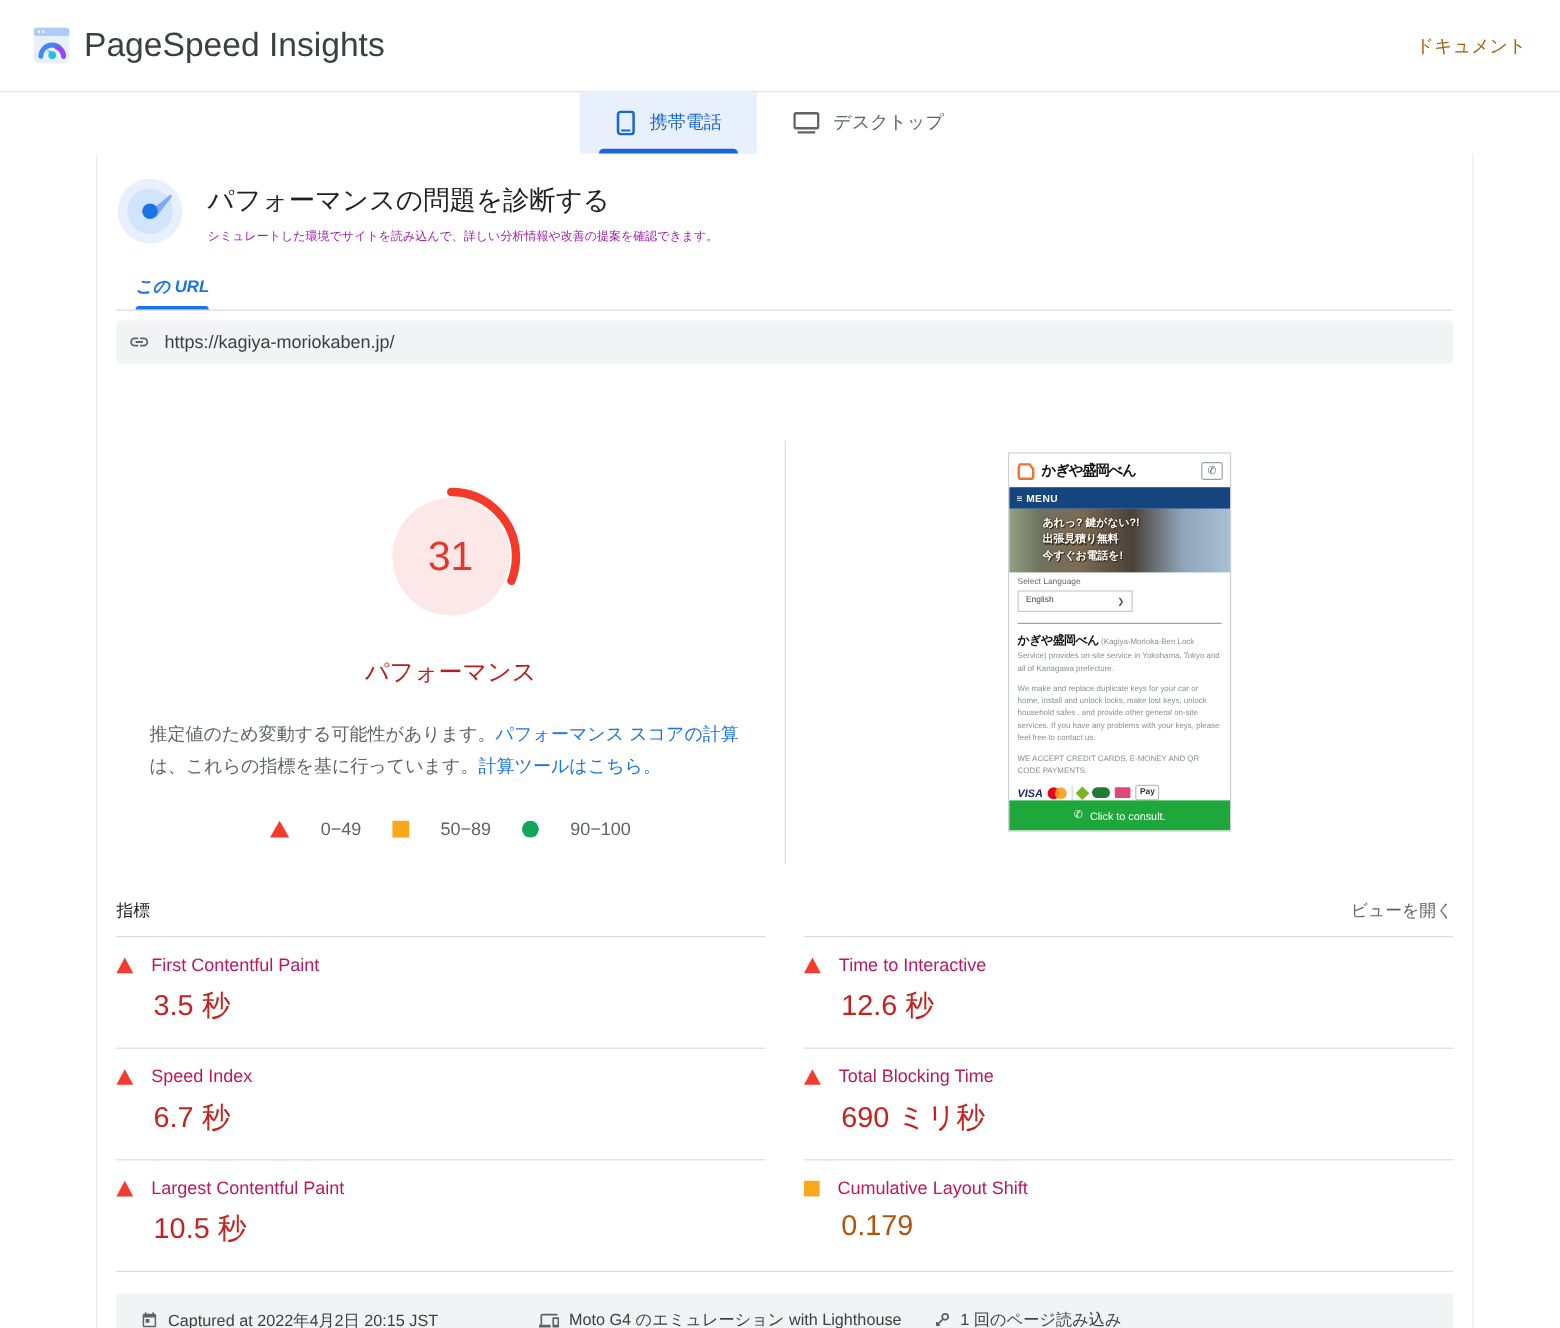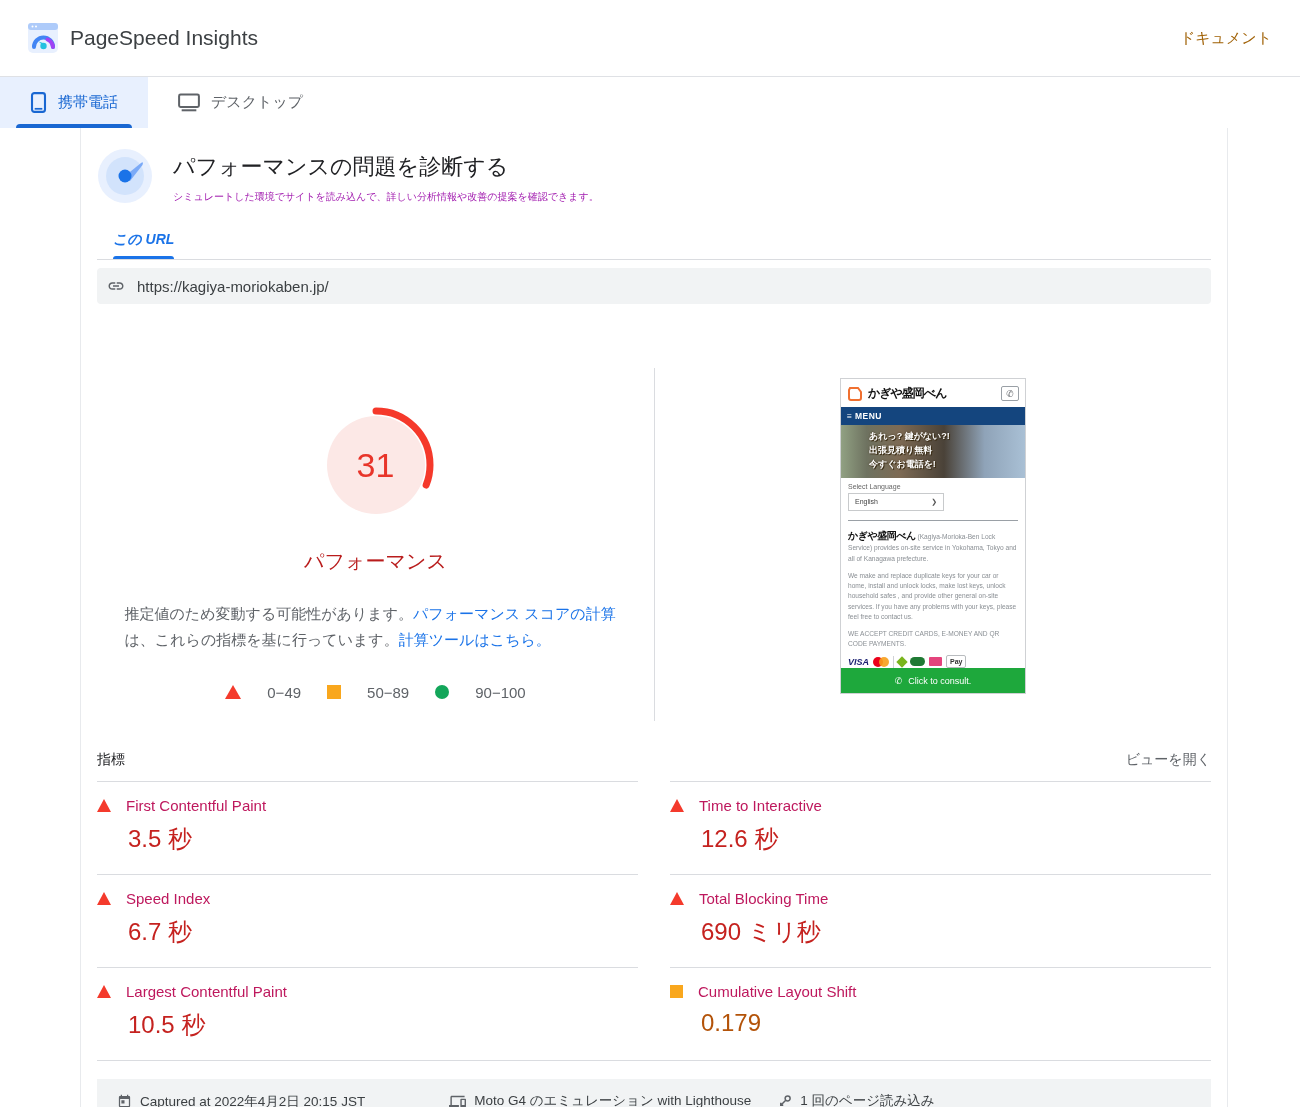--- a/index.html
+++ b/index.html
@@ -3,25 +3,25 @@
 <meta charset="utf-8">
 <style>
   * { margin:0; padding:0; box-sizing:border-box; }
   html,body { width:1300px; height:1107px; overflow:hidden; background:#fff;
     font-family:"Liberation Sans","DejaVu Sans",sans-serif; color:#202124; }
 
   
   .app-header { height:77px; display:flex; align-items:center; padding:0 28px;
     border-bottom:1px solid #dfe1e5; }
   .app-logo { width:30px; height:30px; }
-  .app-title { margin-left:12px; font-size:21px; color:#3c4043; }
+  .app-title { margin-left:12px; font-size:28px; color:#3c4043; }
   .doc-link { margin-left:auto; font-size:15px; color:#a16207; cursor:pointer; }
 
   
-  .tabbar { height:51px; display:flex; justify-content:flex-start; }
+  .tabbar { height:51px; display:flex; justify-content:center; }
   .tab { display:flex; align-items:center; gap:11px; padding:0 30px; font-size:15px;
     color:#5f6368; cursor:pointer; position:relative; }
   .tab.active { background:#e8f0fe; color:#1967d2; }
   .tab.active::after { content:""; position:absolute; left:16px; right:16px; bottom:0;
     height:4px; border-radius:4px 4px 0 0; background:#1967d2; }
 
   
   .card { margin:0 72px 0 80px; border-left:1px solid #e8eaed; border-right:1px solid #e8eaed;
     height:979px; padding:0 16px; overflow:hidden; }
 

